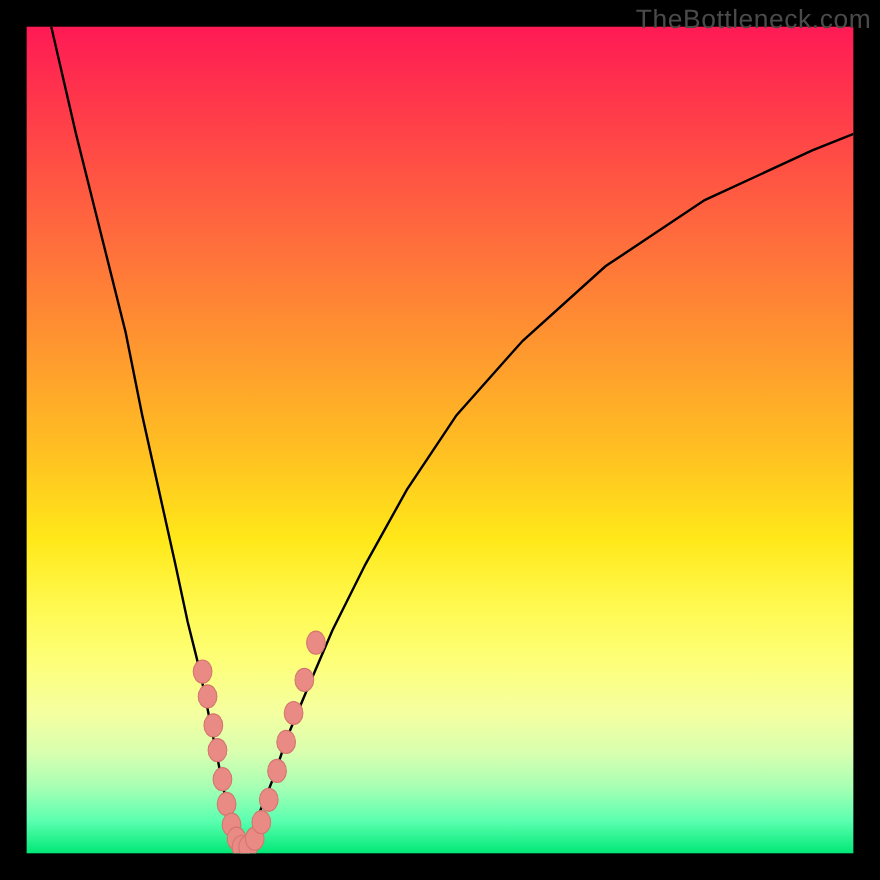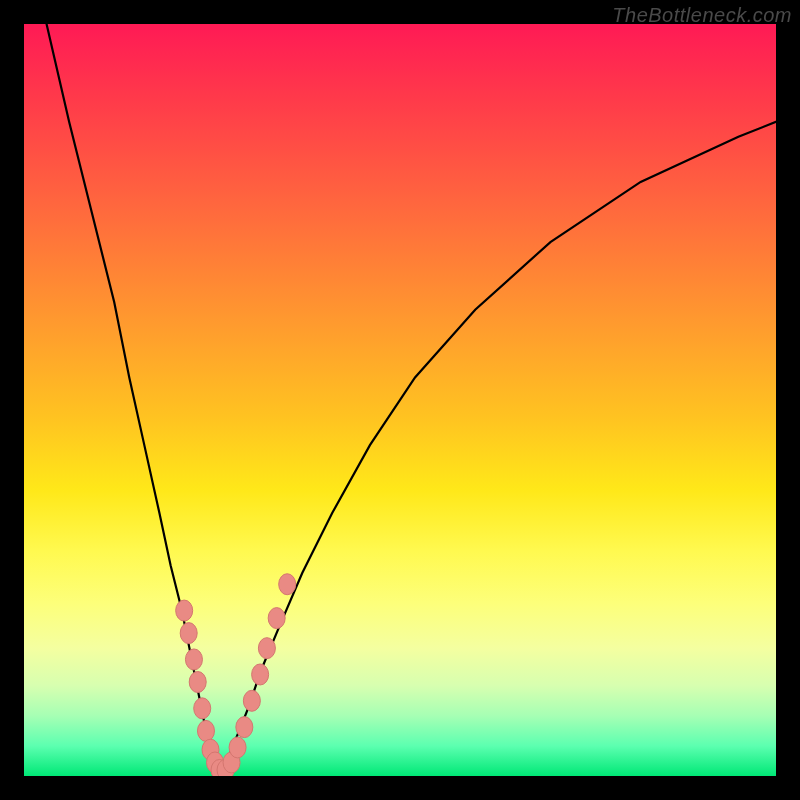--- a/index.html
+++ b/index.html
@@ -48,25 +48,24 @@
   }
   svg.curves {
     position: absolute;
     inset: 0;
   }
   .watermark {
     position: absolute;
     top: 4px;
     right: 8px;
     color: #4a4a4a;
-    font-size: 20px;
+    font-size: 24px;
     letter-spacing: 0.5px;
     font-weight: 500;
     user-select: none;
-    font-style: italic;
   }
 </style>
 </head>
 <body>
 
 <div class="frame">
 
   <div class="plot-area">
     <div class="gradient-bg"></div>
     <svg class="curves" viewBox="0 0 752 752" preserveAspectRatio="none">

